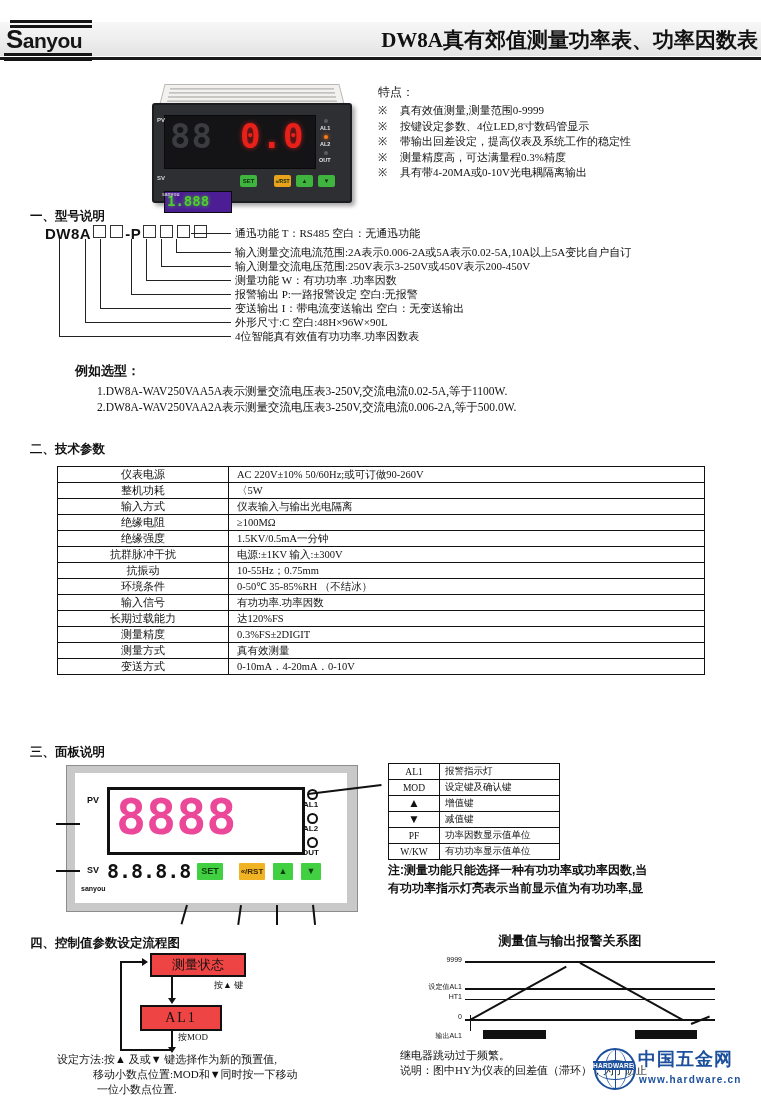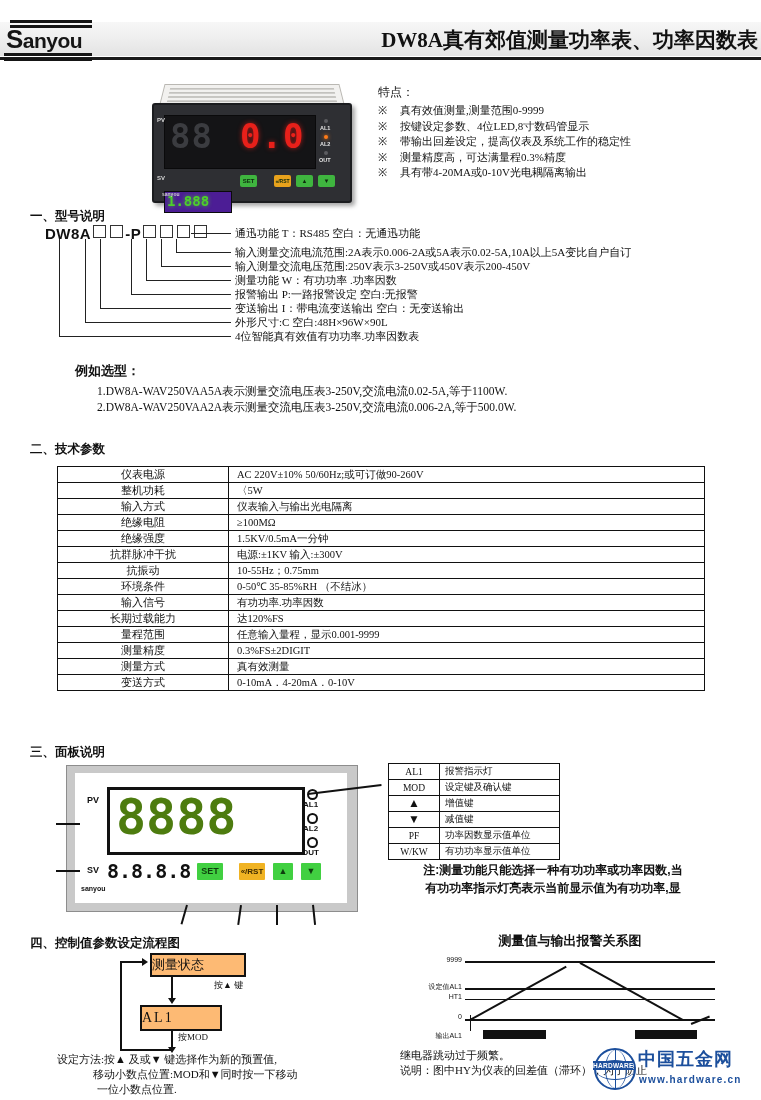--- a/index.html
+++ b/index.html
@@ -84,46 +84,46 @@
   #spec-table td.v{padding-left:8px;font-family:"Liberation Serif",serif;}
 
   
   #panel{left:66px;top:765px;width:290px;height:145px;background:#c9c9c9;border:1px solid #8d8d8d;}
   #panel-face{position:absolute;left:8px;top:7px;width:272px;height:130px;background:#fff;}
   .p-lbl{position:absolute;font-family:"Liberation Sans",sans-serif;font-size:9px;font-weight:bold;color:#111;}
   #p-pv{left:12px;top:22px;}
   #p-sv{left:12px;top:92px;}
   #p-seg-box{position:absolute;left:32px;top:14px;width:192px;height:62px;border:3px solid #111;}
   .p-seg{position:absolute;top:2px;font-family:"DejaVu Sans Mono",monospace;font-size:50px;
-    font-weight:bold;line-height:50px;color:#4d7c0f;}
+    font-weight:bold;line-height:50px;color:#ec4899;}
   #p-sv-box{position:absolute;left:32px;top:86px;width:82px;height:24px;}
   #p-sv-digits{position:absolute;left:0;top:0;font-family:"DejaVu Sans Mono",monospace;font-size:20px;
     font-weight:bold;line-height:24px;color:#111;}
   .p-led{position:absolute;width:7px;height:7px;border-radius:50%;border:2px solid #111;background:#fff;}
   .p-ind{position:absolute;font-family:"Liberation Sans",sans-serif;font-size:8px;font-weight:bold;color:#111;}
   .p-btn{position:absolute;height:17px;border-radius:1px;font-family:"Liberation Sans",sans-serif;
     font-size:9px;font-weight:bold;text-align:center;line-height:17px;}
   .p-btn.green{background:#41d041;color:#0d3d0d;}
   .p-btn.amber{background:#f0b323;color:#3d2a00;}
   #p-brand{position:absolute;left:6px;top:112px;font-family:"Liberation Sans",sans-serif;
     font-size:7px;font-weight:bold;color:#111;}
   .lead{position:absolute;background:#111;}
 
   
   #legend{left:388px;top:763px;width:172px;border-collapse:collapse;}
   #legend td{border:1px solid #111;font-size:9.5px;height:15px;padding:0;
     font-family:"Liberation Serif",serif;}
   #legend td.lk{width:50px;text-align:center;}
   #legend td.lv{padding-left:5px;}
   #note{left:388px;top:861px;width:330px;font-size:12px;font-weight:bold;line-height:18px;
-    font-family:"Liberation Sans",sans-serif;text-align:center;}
+    font-family:"Liberation Sans",sans-serif;}
 
   
   #flow{left:110px;top:953px;width:250px;height:95px;}
-  .fbox{position:absolute;border:2px solid #111;background:#fdba74;
+  .fbox{position:absolute;border:2px solid #111;background:#ef4444;text-align:center;
     font-size:13px;line-height:20px;}
   .farrow{position:absolute;background:#111;width:2px;}
   .fhead{position:absolute;width:0;height:0;border-left:4px solid transparent;
     border-right:4px solid transparent;border-top:6px solid #111;}
   .fhead-r{position:absolute;width:0;height:0;border-top:4px solid transparent;
     border-bottom:4px solid transparent;border-left:6px solid #111;}
   .flbl{position:absolute;font-size:9px;white-space:nowrap;}
   #flow-note{left:57px;top:1052px;width:330px;font-size:11px;line-height:15px;}
   #flow-note .ind{margin-left:36px;}
   #flow-note .ind2{margin-left:40px;}
@@ -314,24 +314,20 @@
       </tr>
     <tr>
         <td class="k">输入信号</td>
         <td class="v">有功功率.功率因数</td>
       </tr>
     <tr>
         <td class="k">长期过载能力</td>
         <td class="v">达120%FS</td>
       </tr>
     <tr>
-        <td class="k">量程范围</td>
-        <td class="v">任意输入量程，显示0.001-9999</td>
-      </tr>
-    <tr>
         <td class="k">测量精度</td>
         <td class="v">0.3%FS±2DIGIT</td>
       </tr>
     <tr>
         <td class="k">测量方式</td>
         <td class="v">真有效测量</td>
       </tr>
     <tr>
         <td class="k">变送方式</td>
         <td class="v">0-10mA．4-20mA．0-10V</td>

